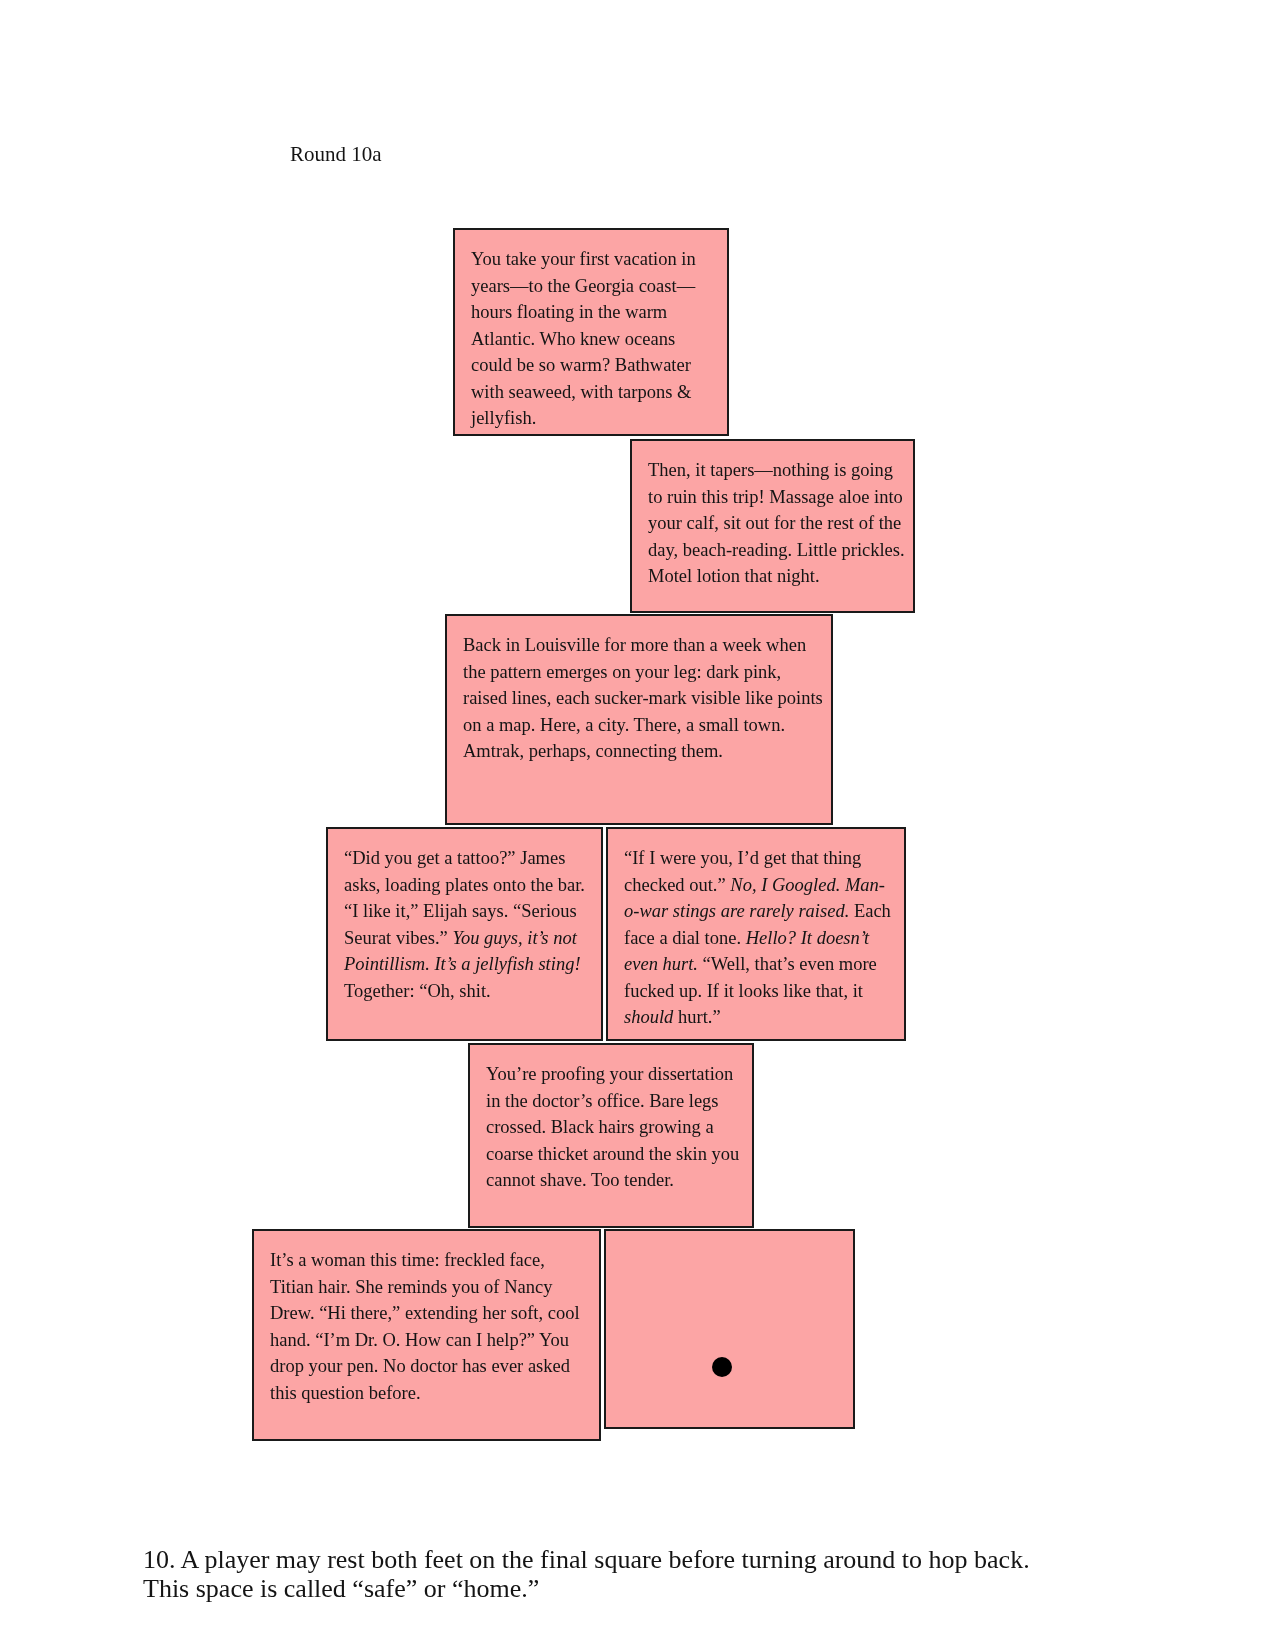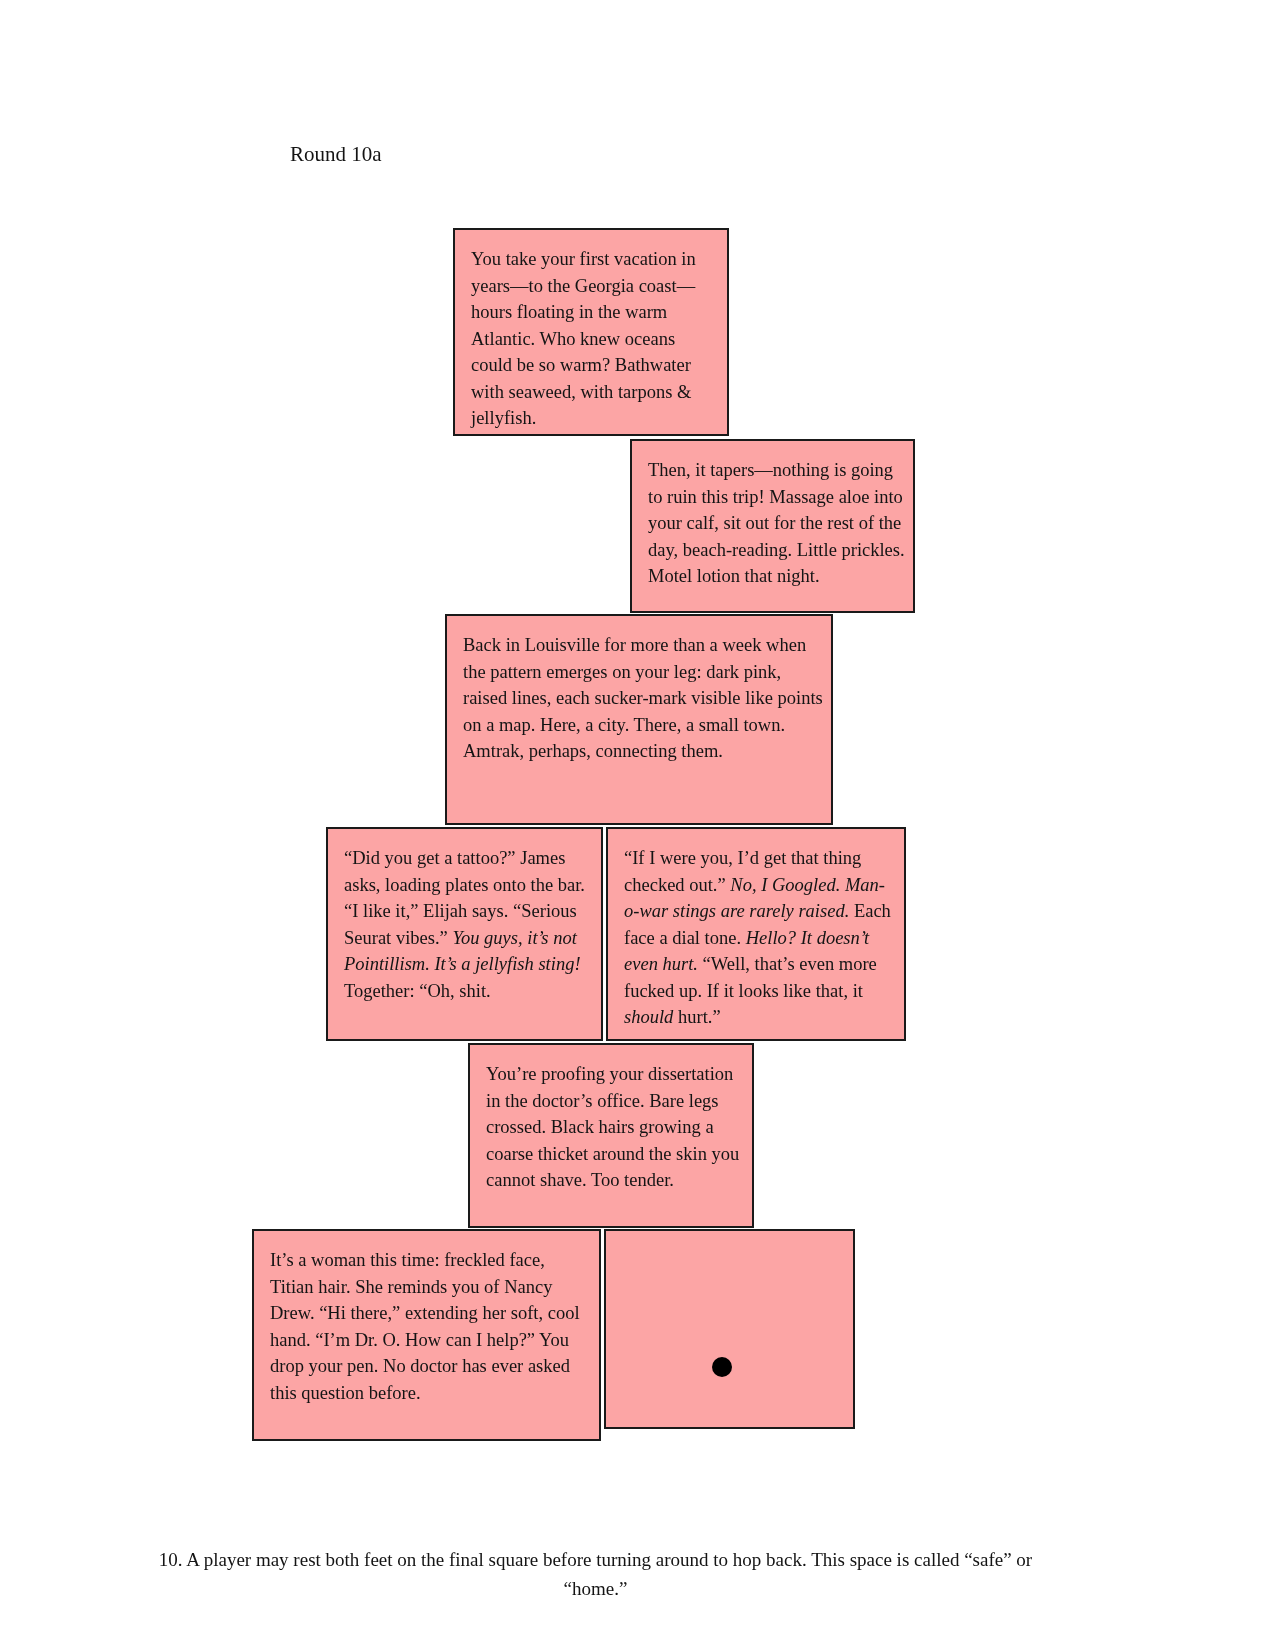--- a/index.html
+++ b/index.html
@@ -48,23 +48,22 @@
     width: 20px;
     height: 20px;
     border-radius: 50%;
     background: #000000;
   }
   .footnote {
     position: absolute;
     left: 143px;
     top: 1546px;
     width: 905px;
-    font-size: 19px;
+    font-size: 26px;
     line-height: 28.5px;
-    text-align: center;
   }
 </style>
 </head>
 <body>
 
 <div class="page">
 
   <div class="page-title">Round 10a</div>
 
   <div class="square" id="sq1">

